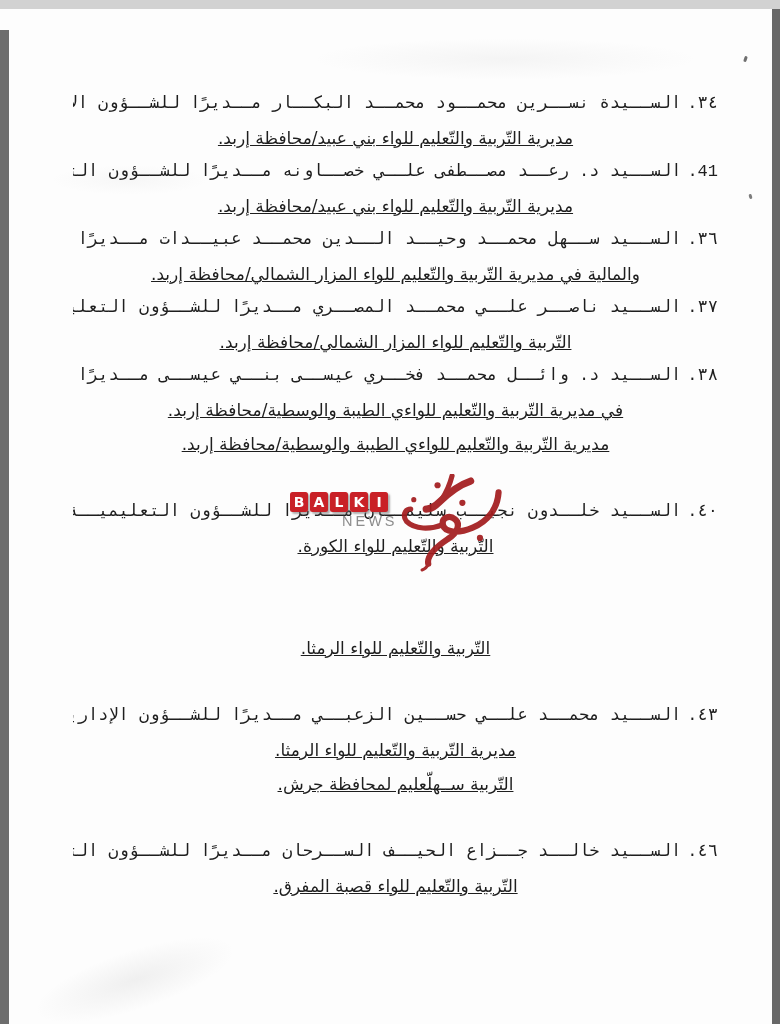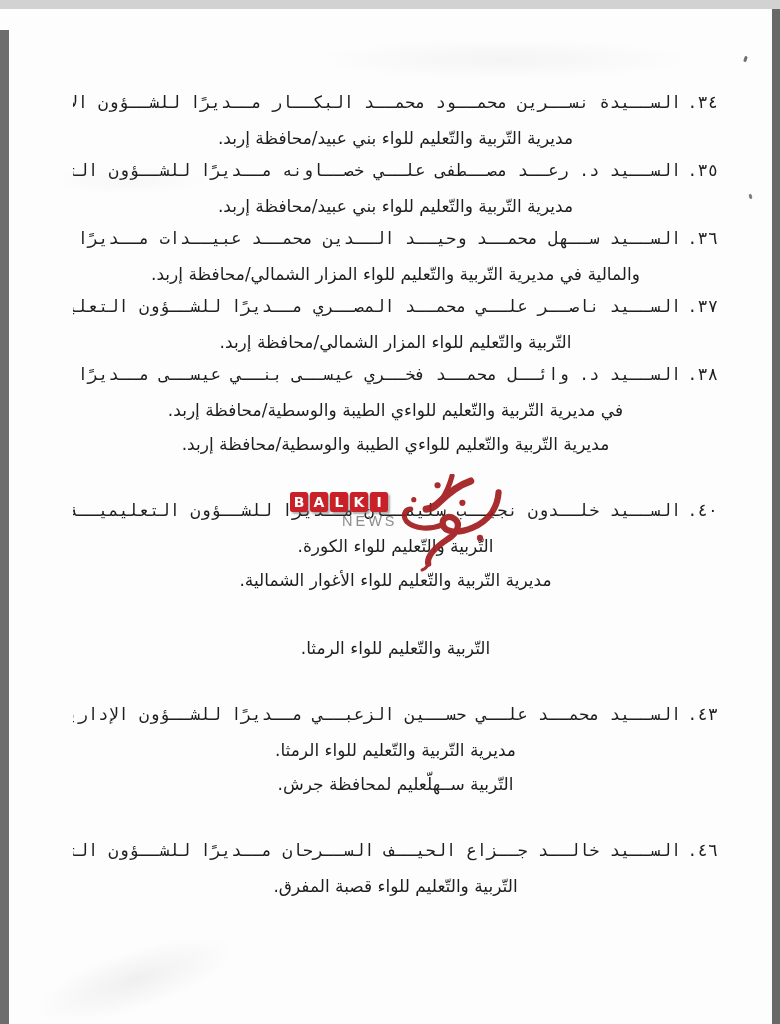--- a/index.html
+++ b/index.html
@@ -29,21 +29,21 @@
   }
   .list{padding:78px 54px 0 64px;}
   .item{height:68px;}
   .l1{
     height:34px;line-height:34px;font-size:17px;font-weight:500;
     text-align:justify;text-align-last:justify;white-space:nowrap;overflow:hidden;font-family:Liberation Mono, monospace;
   }
   .l1 .num{padding-left:6px;}
   .l2{
     height:34px;line-height:34px;font-size:17px;font-weight:500;
-    text-align:center;text-align-last:center;white-space:nowrap;overflow:hidden;
+    text-align:center;text-align-last:center;white-space:nowrap;overflow:hidden;text-decoration:underline;
   }
   
   .watermark{position:absolute;left:290px;top:492px;width:232px;height:100px;z-index:5;pointer-events:none;}
   .blocks{display:flex;gap:2px;direction:ltr;}
   .block{
     width:18px;height:20px;border-radius:2.5px;background:#c92127;color:#ffffff;
     font-size:14px;font-weight:bold;line-height:20px;text-align:center;
     box-shadow:2px 2px 2px rgba(110,110,110,0.55);
     font-family:"DejaVu Sans","Liberation Sans",sans-serif;
   }
@@ -72,21 +72,21 @@
     <div class="list">
   <div class="item">
     <div class="l1">
       <span class="num">٣٤.</span><span>الســيدة نســرين محمــود محمــد البكــار مــديرًا للشــؤون الإداريــة والماليــة فــي</span>
     </div>
     <div class="l2">مديرية التّربية والتّعليم للواء بني عبيد/محافظة إربد.</div>
   </div>
 
   <div class="item">
     <div class="l1">
-      <span class="num">٣٥.</span><span>الســيد د. رعــد مصــطفى علــي خصــاونه مــديرًا للشــؤون التعليميــة فــي</span>
+      <span class="num">41.</span><span>الســيد د. رعــد مصــطفى علــي خصــاونه مــديرًا للشــؤون التعليميــة فــي</span>
     </div>
     <div class="l2">مديرية التّربية والتّعليم للواء بني عبيد/محافظة إربد.</div>
   </div>
 
   <div class="item">
     <div class="l1">
       <span class="num">٣٦.</span><span>الســيد ســهل محمــد وحيــد الــدين محمــد عبيــدات مــديرًا للشــؤون الإداريــة</span>
     </div>
     <div class="l2">والمالية في مديرية التّربية والتّعليم للواء المزار الشمالي/محافظة إربد.</div>
   </div>
@@ -110,21 +110,20 @@
   </div>
 
   <div class="item">
     <div class="l1">
       <span class="num">٤٠.</span><span>الســيد خلــدون نجيــب سليمــان مــديرًا للشــؤون التعليميــة فــي مديريــة</span>
     </div>
     <div class="l2">التّربية والتّعليم للواء الكورة.</div>
   </div>
 
   <div class="item">
-    <div class="l2">مديرية التّربية والتّعليم للواء الأغوار الشمالية.</div>
   </div>
 
   <div class="item">
     <div class="l2">التّربية والتّعليم للواء الرمثا.</div>
   </div>
 
   <div class="item">
     <div class="l1">
       <span class="num">٤٣.</span><span>الســيد محمــد علــي حســين الزعبــي مــديرًا للشــؤون الإداريــة والماليــة فــي</span>
     </div>

